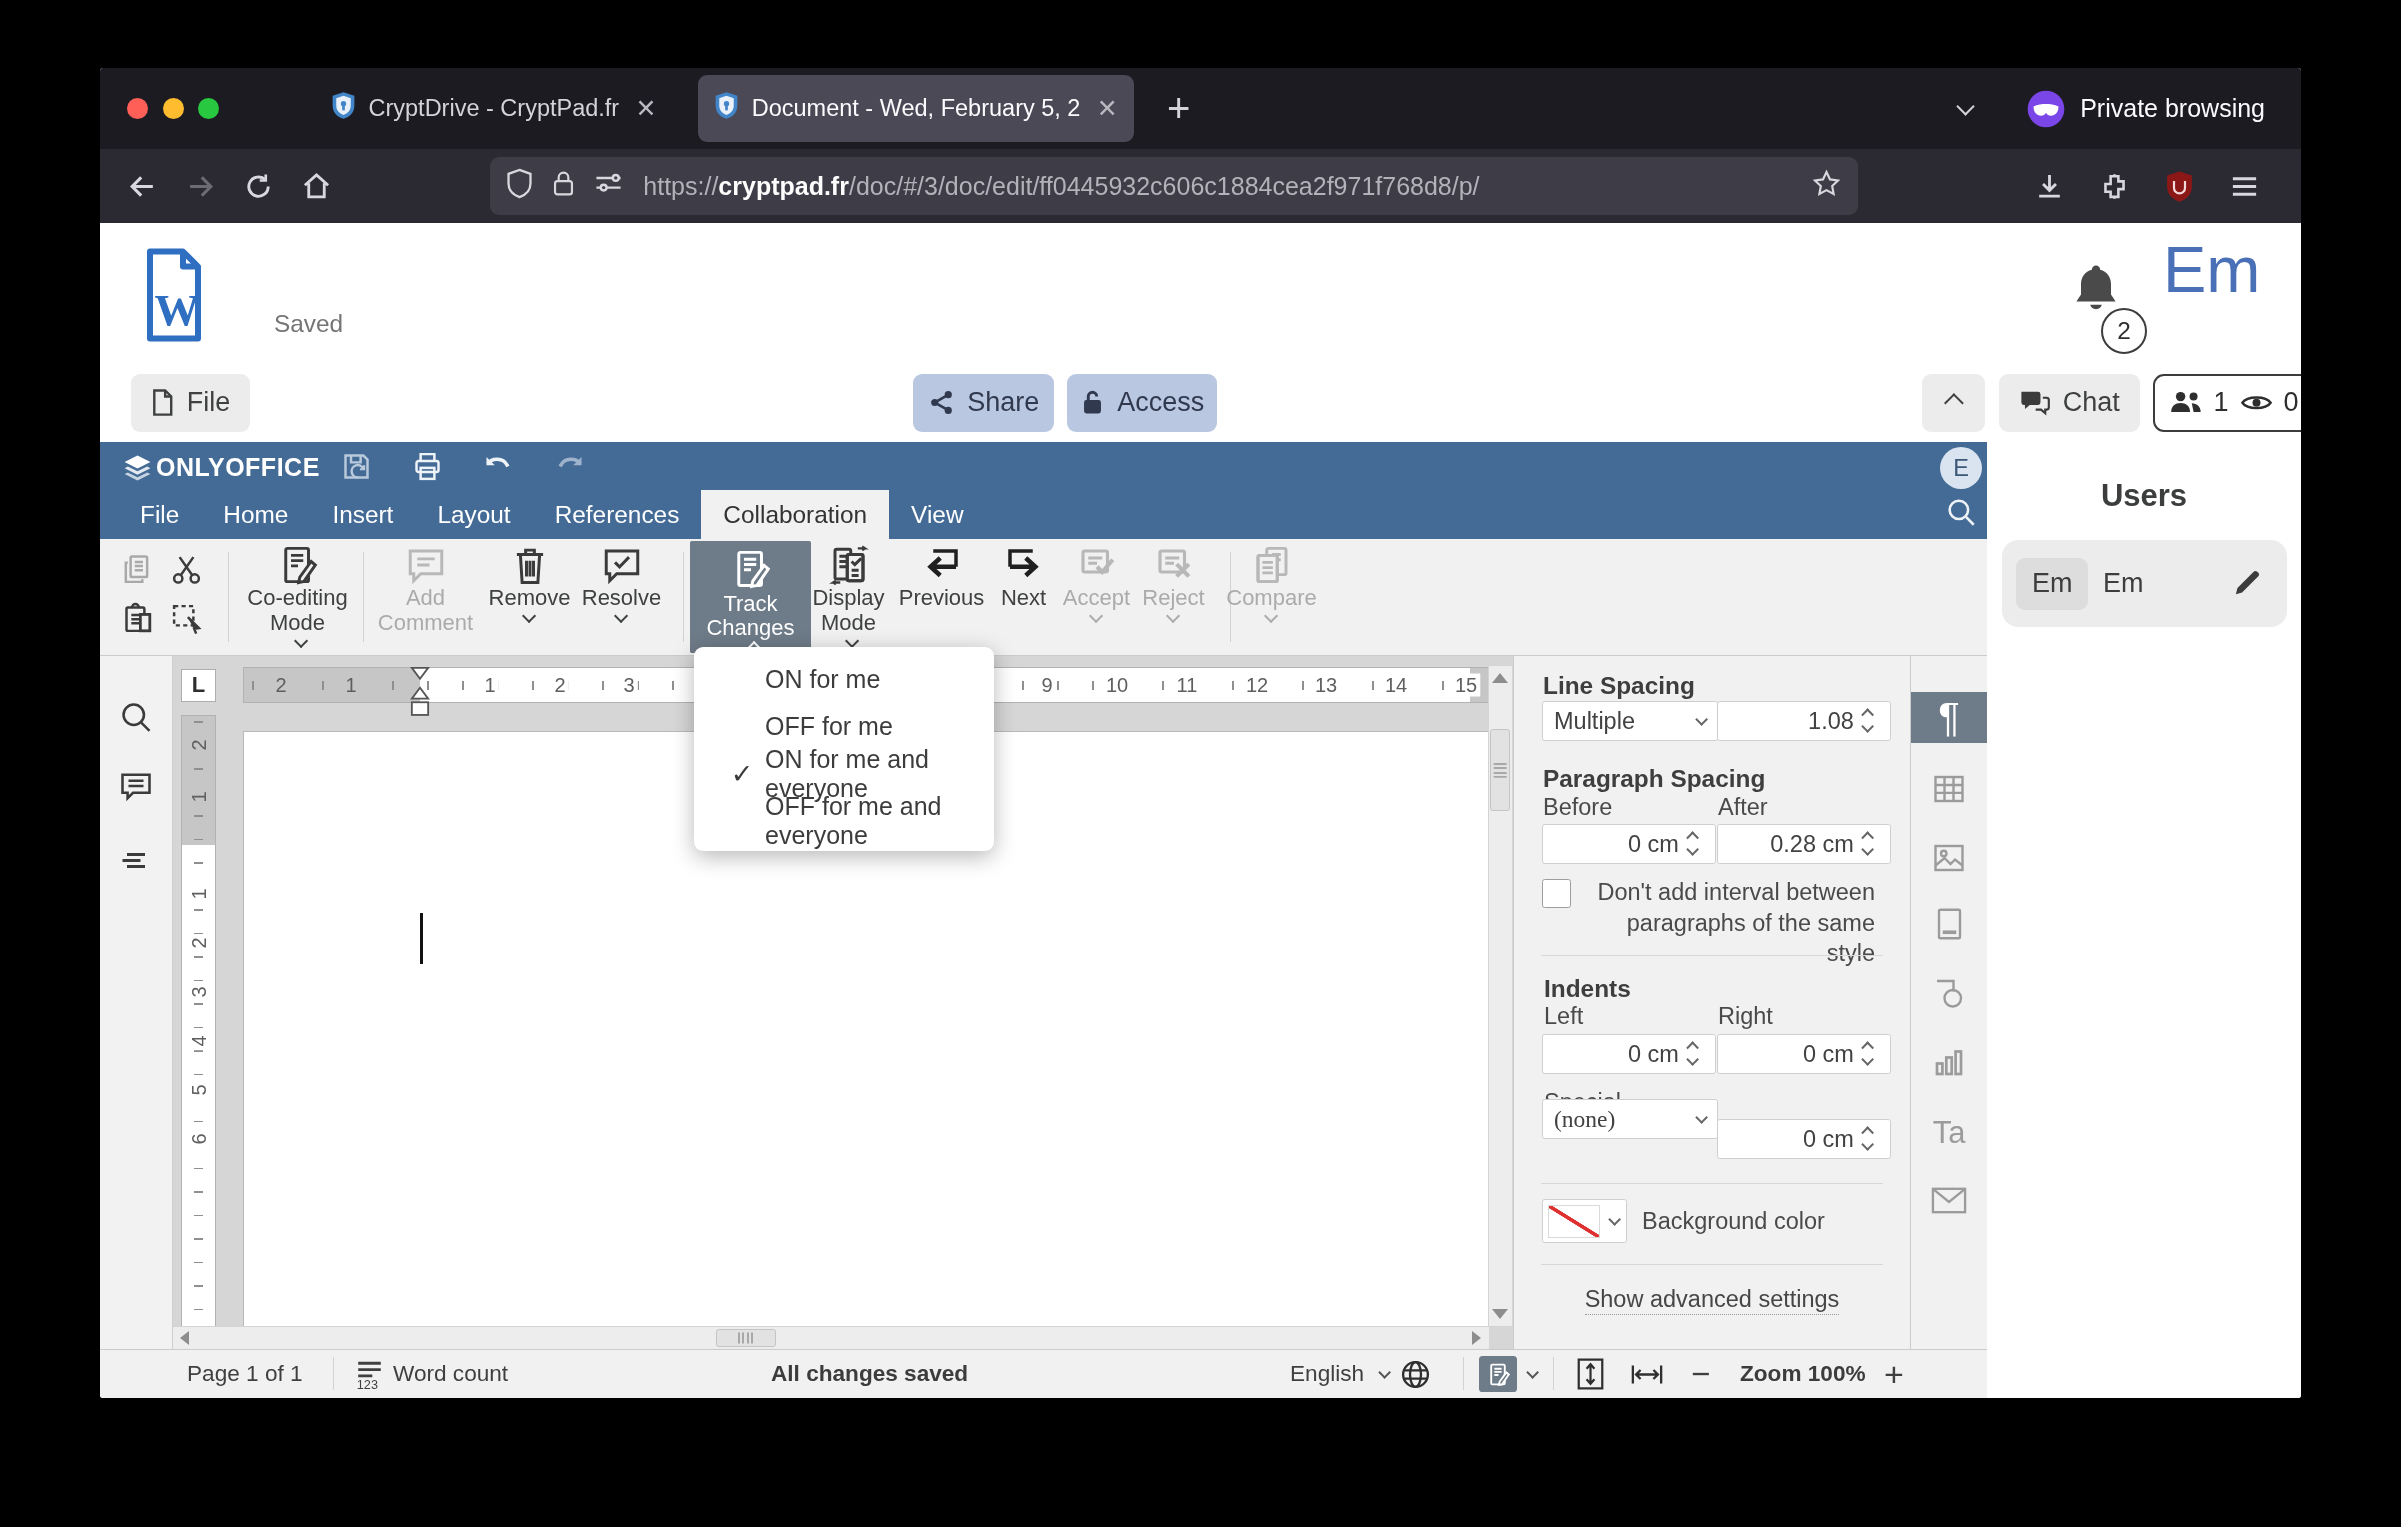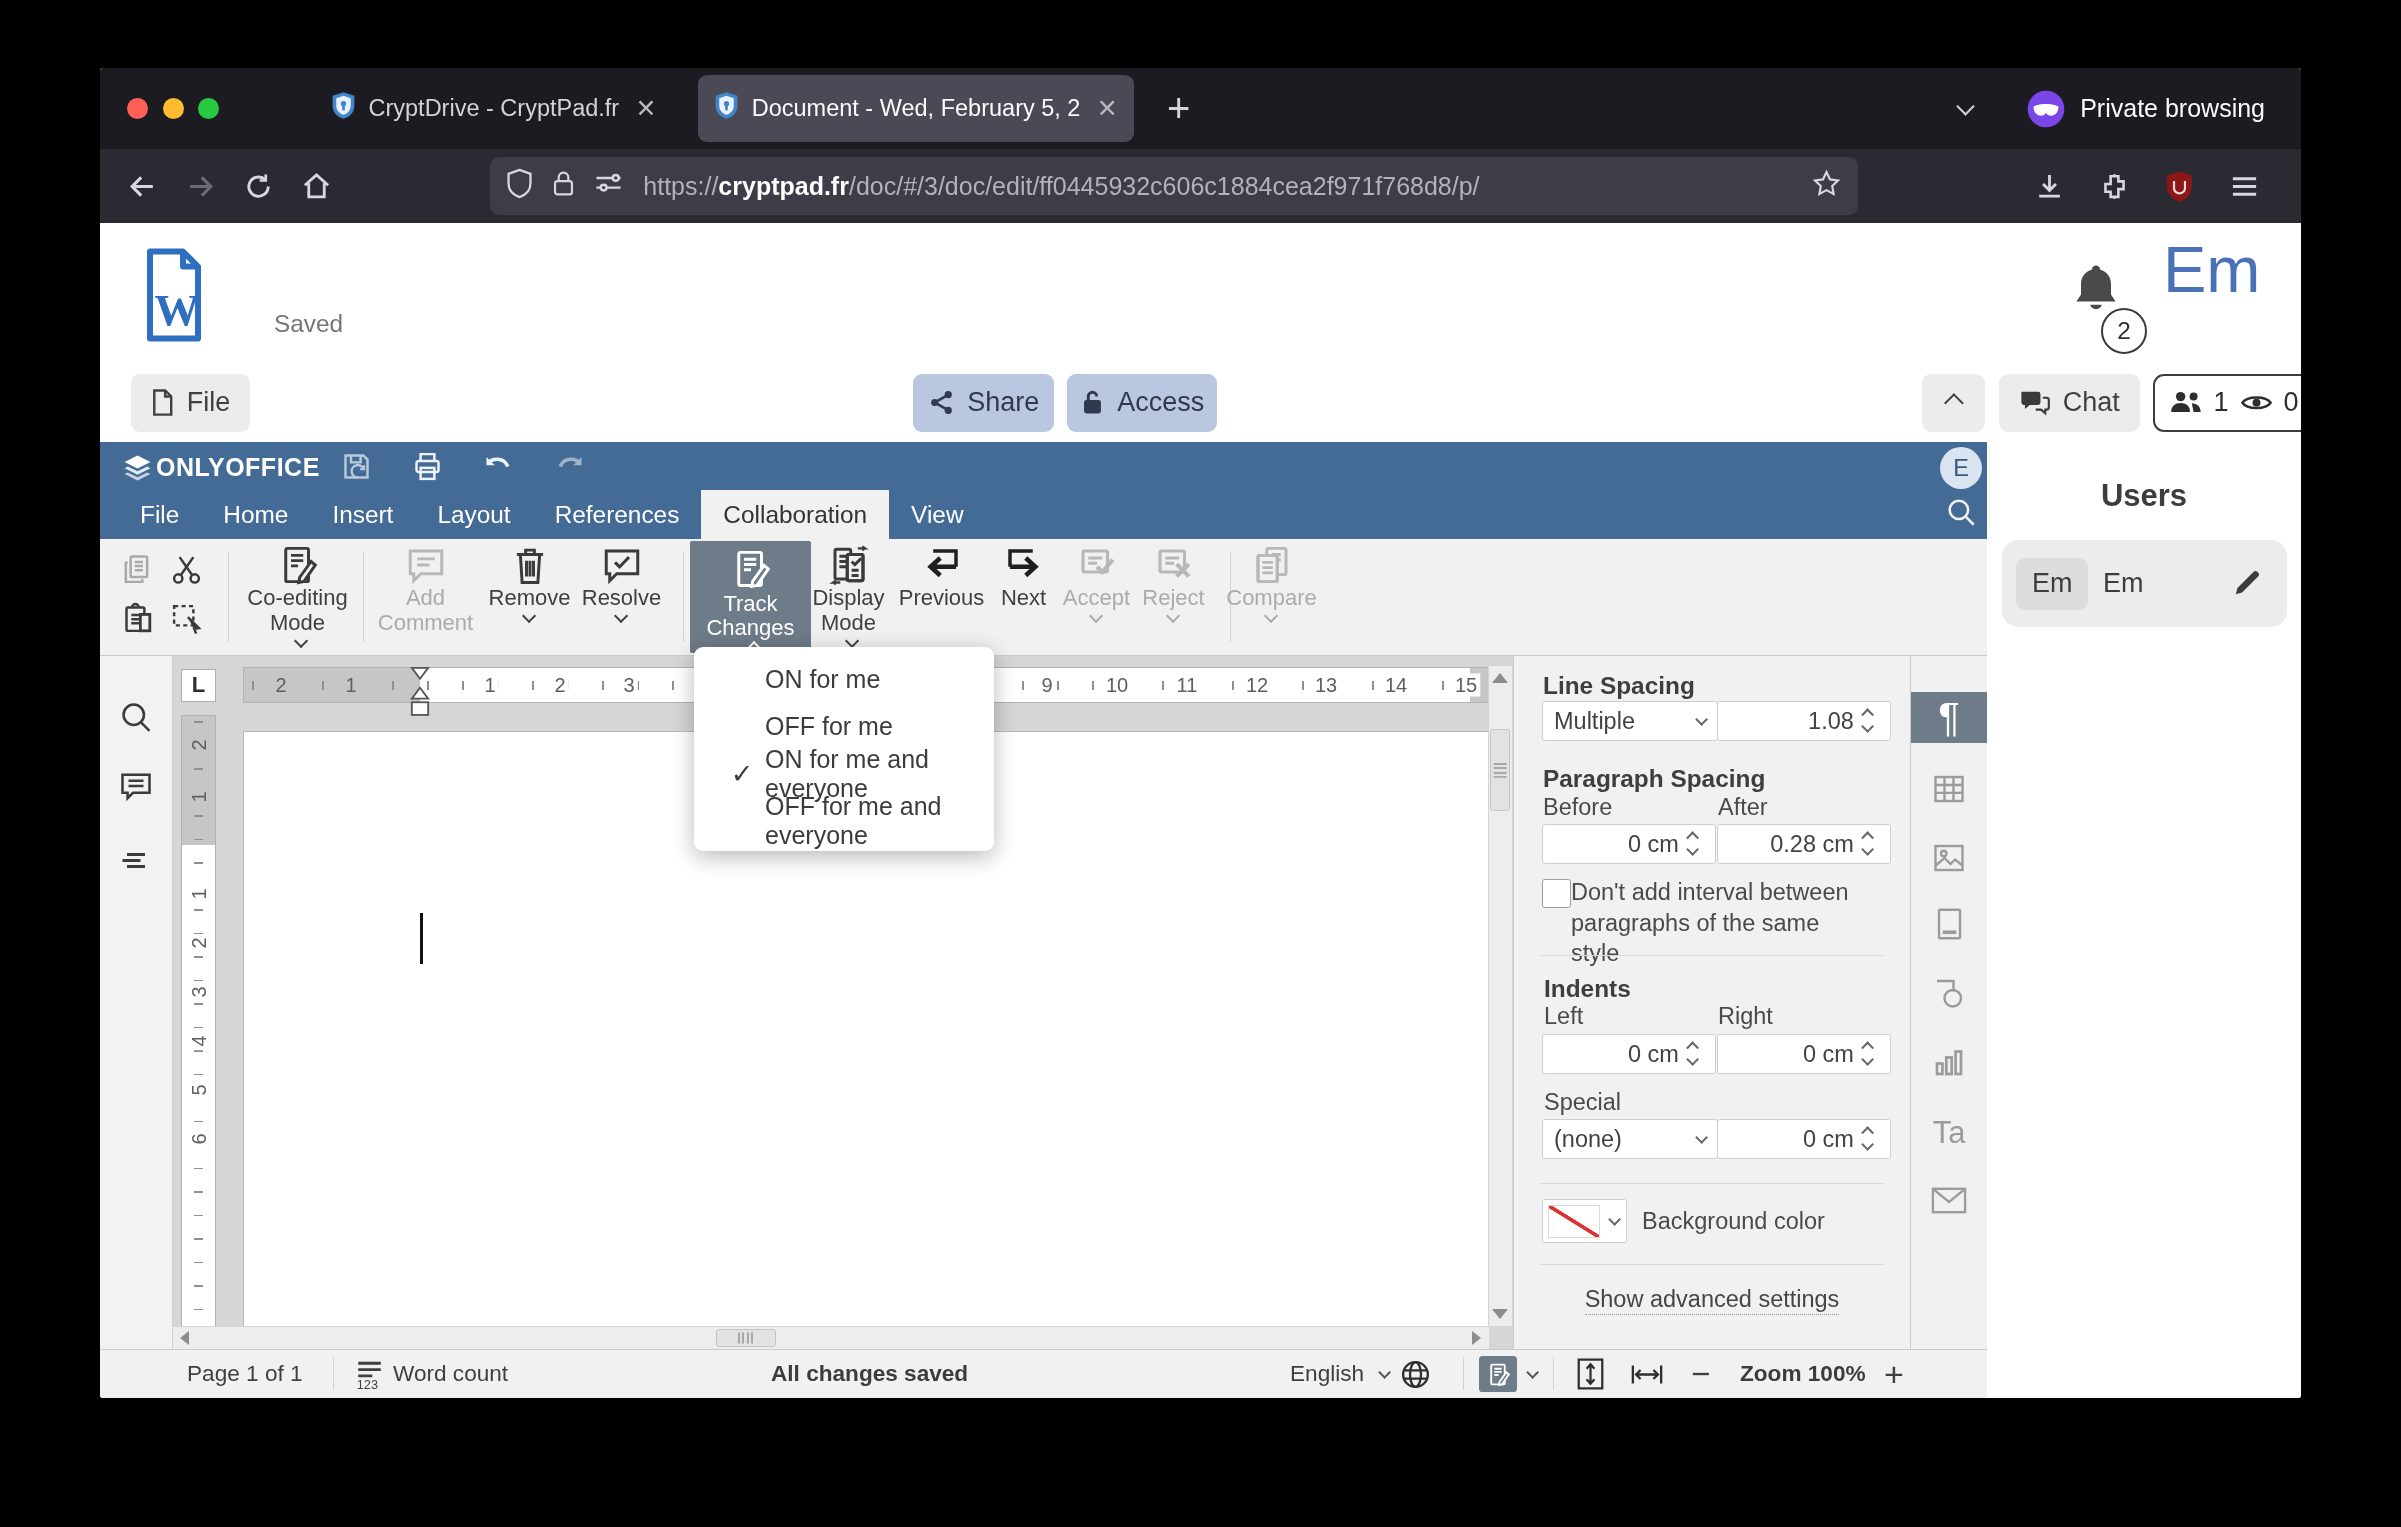--- a/index.html
+++ b/index.html
@@ -629,41 +629,41 @@
                 </span>
           </div>
           <div class="numin" style="left:203px;top:168px;width:154px;">
             <span>0.28 cm</span>
             <span class="spin">
                   <i class="sc up"></i>
                   <i class="sc dn"></i>
                 </span>
           </div>
           <span class="cb" style="left:28px;top:223px;"></span>
-          <span class="cblbl" style="left:57px;top:221px;width:290px;">Don't add interval between paragraphs of the same style</span>
+          <span class="cblbl" style="left:71px;top:221px;width:290px;text-align:right;">Don't add interval between paragraphs of the same style</span>
           <div class="pdiv" style="top:299px;"></div>
           <span class="hd" style="left:30px;top:319px;">Indents</span>
           <span class="flbl" style="left:30px;top:347px;">Left</span>
           <span class="flbl" style="left:204px;top:347px;">Right</span>
           <div class="numin" style="left:28px;top:378px;width:154px;">
             <span>0 cm</span>
             <span class="spin">
                   <i class="sc up"></i>
                   <i class="sc dn"></i>
                 </span>
           </div>
           <div class="numin" style="left:203px;top:378px;width:154px;">
             <span>0 cm</span>
             <span class="spin">
                   <i class="sc up"></i>
                   <i class="sc dn"></i>
                 </span>
           </div>
           <span class="flbl" style="left:30px;top:433px;">Special</span>
-          <div class="sel" style="left:28px;top:463px;width:152px;">
+          <div class="sel" style="left:28px;top:443px;width:152px;font-family:Liberation Serif, serif;">
             <span>(none)</span>
             <i class="sc dn"></i>
           </div>
           <div class="numin" style="left:203px;top:463px;width:154px;">
             <span>0 cm</span>
             <span class="spin">
                   <i class="sc up"></i>
                   <i class="sc dn"></i>
                 </span>
           </div>

